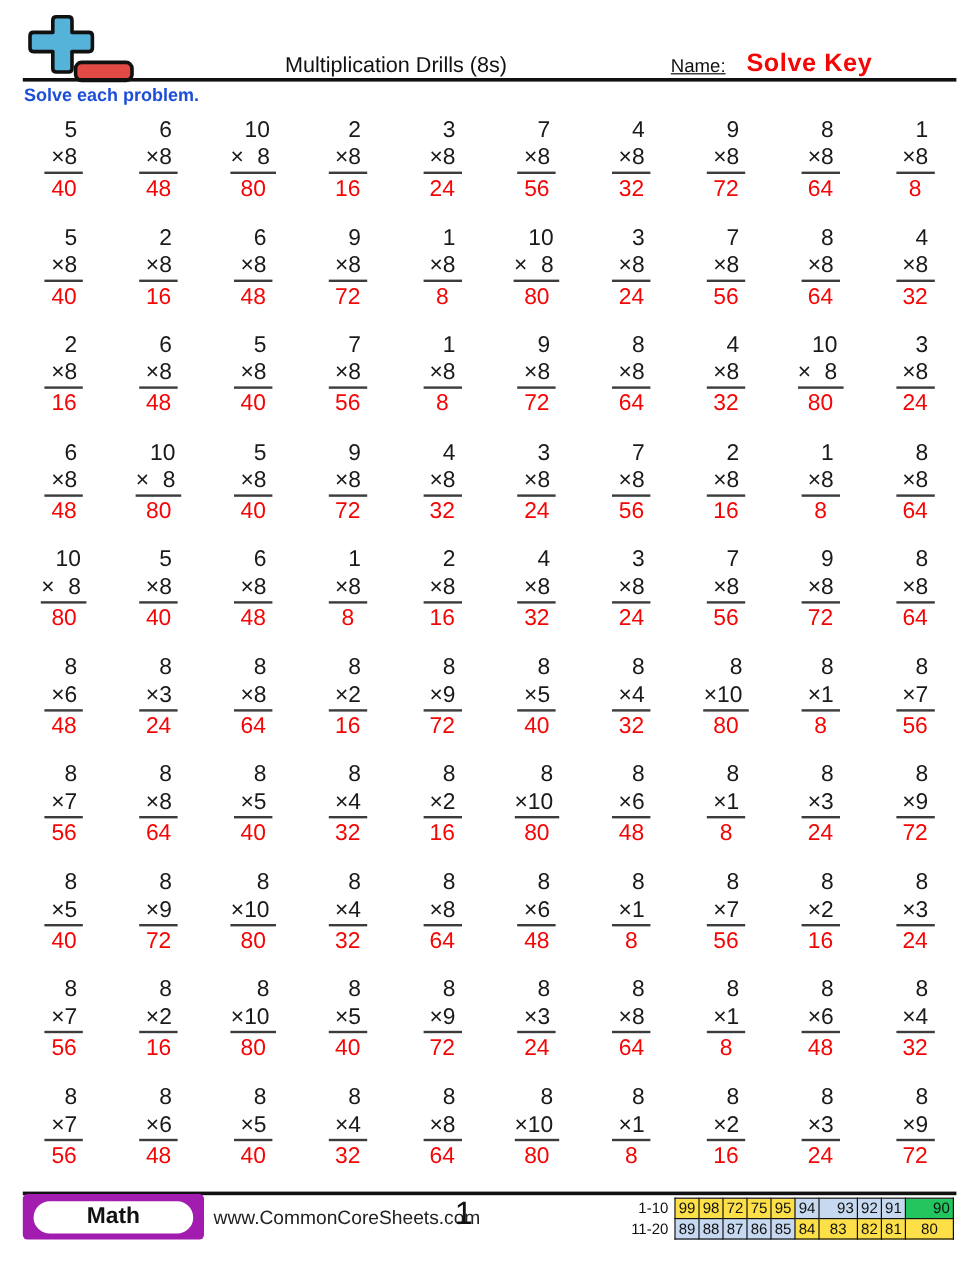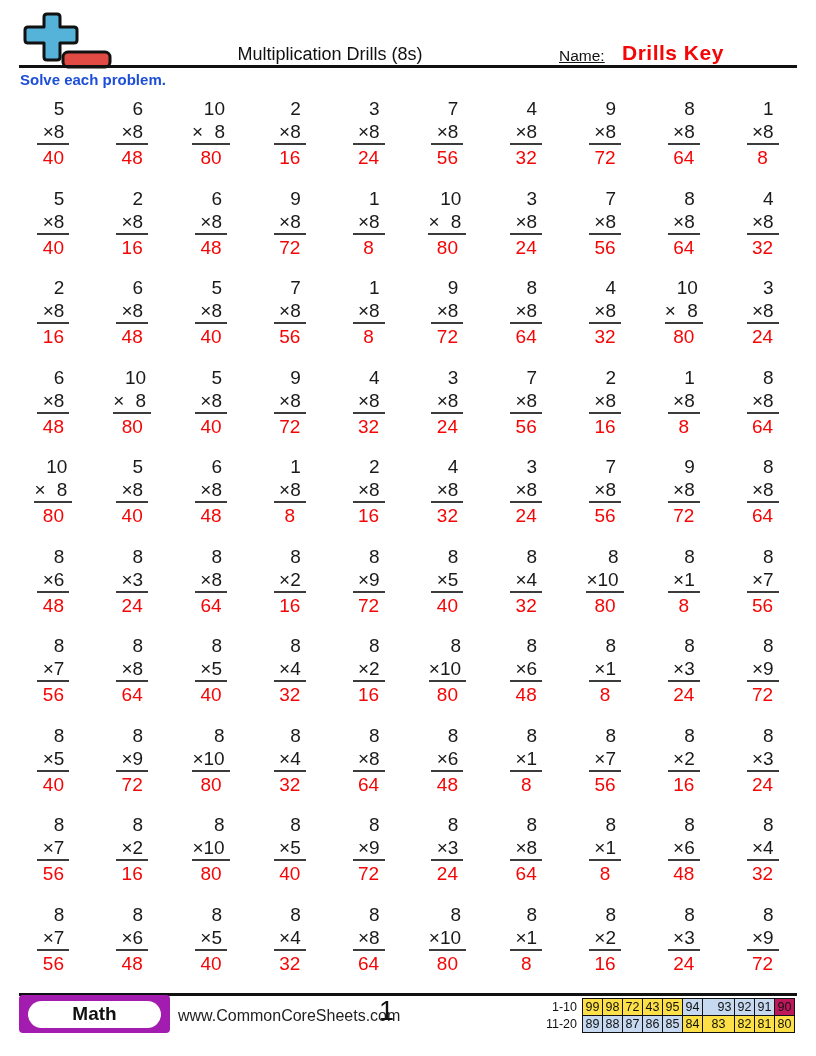--- a/index.html
+++ b/index.html
@@ -40,21 +40,21 @@
 
 <div class="logo">
   <svg width="92" height="60" viewBox="0 0 92 60">
     <path d="M27 3 H37 Q40 3 40 6 V16 H54 Q57 16 57 19 V29 Q57 32 54 32 H40 V46 Q40 49 37 49 H27 Q24 49 24 46 V32 H8 Q5 32 5 29 V19 Q5 16 8 16 H24 V6 Q24 3 27 3 Z" fill="#55b2d9" stroke="#111" stroke-width="3" stroke-linejoin="round"></path>
     <rect x="43" y="41" width="47" height="15" rx="5" fill="#e14b44" stroke="#111" stroke-width="3"></rect>
   </svg>
 </div>
 <div class="header-line"></div>
 <div class="title">Multiplication Drills (8s)</div>
 <div class="name-label">Name:</div>
-<div class="name-value" style="color:#f40606;">Drills Key</div>
+<div class="name-value" style="color:#f40606;">Solve Key</div>
 <div class="instruction">Solve each problem.</div>
 
 <div class="grid">
     <div class="prow">
   <div class="pcell">
     <div class="prob">
       <div class="ptop">5</div>
       <div class="pmul">×8</div>
       <div class="pans" style="color:#f40606;">40</div>
     </div>
@@ -869,27 +869,27 @@
 </div>
 <div class="website">www.CommonCoreSheets.com</div>
 <div class="page-num">1</div>
 <table class="score-table">
   <tbody>
       <tr>
         <td class="score-label">1-10</td>
         <td class="score-cell">99</td>
         <td class="score-cell">98</td>
         <td class="score-cell">72</td>
-        <td class="score-cell">43</td>
+        <td class="score-cell">75</td>
         <td class="score-cell">95</td>
         <td class="score-cell" style="background: rgb(198, 217, 240);">94</td>
         <td class="score-cell" style="background: rgb(198, 217, 240); padding-left: 12px;">93</td>
         <td class="score-cell" style="background: rgb(198, 217, 240);">92</td>
         <td class="score-cell" style="background: rgb(198, 217, 240);">91</td>
-        <td class="score-cell" style="background: #be185d;">90</td>
+        <td class="score-cell" style="background: #22c55e; padding-left: 20px;">90</td>
       </tr>
       <tr>
         <td class="score-label">11-20</td>
         <td class="score-cell" style="background: rgb(198, 217, 240);">89</td>
         <td class="score-cell" style="background: rgb(198, 217, 240);">88</td>
         <td class="score-cell" style="background: rgb(198, 217, 240);">87</td>
         <td class="score-cell" style="background: rgb(198, 217, 240);">86</td>
         <td class="score-cell" style="background: rgb(198, 217, 240);">85</td>
         <td class="score-cell">84</td>
         <td class="score-cell">83</td>

